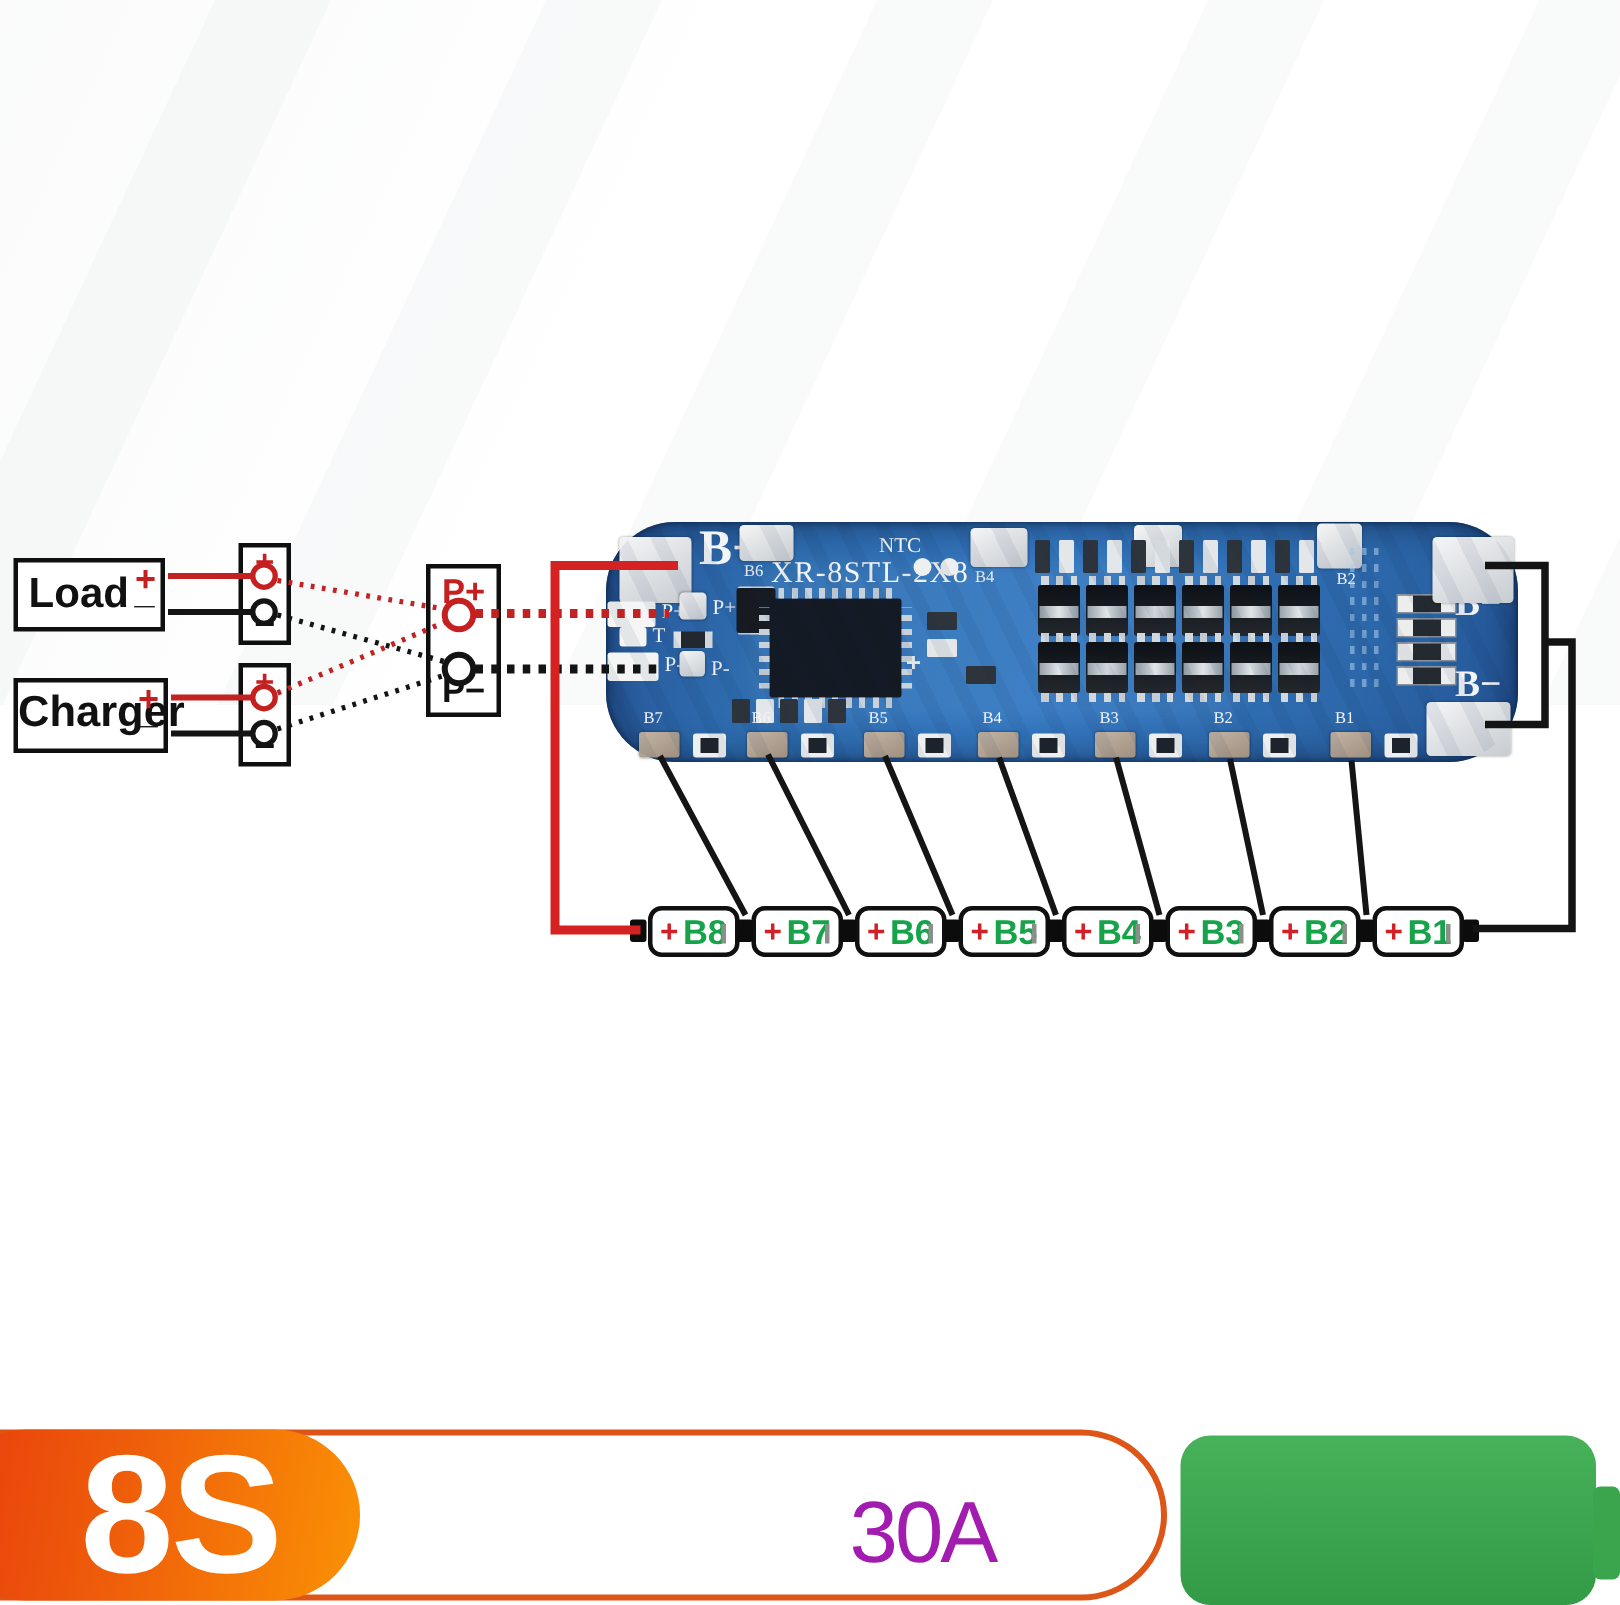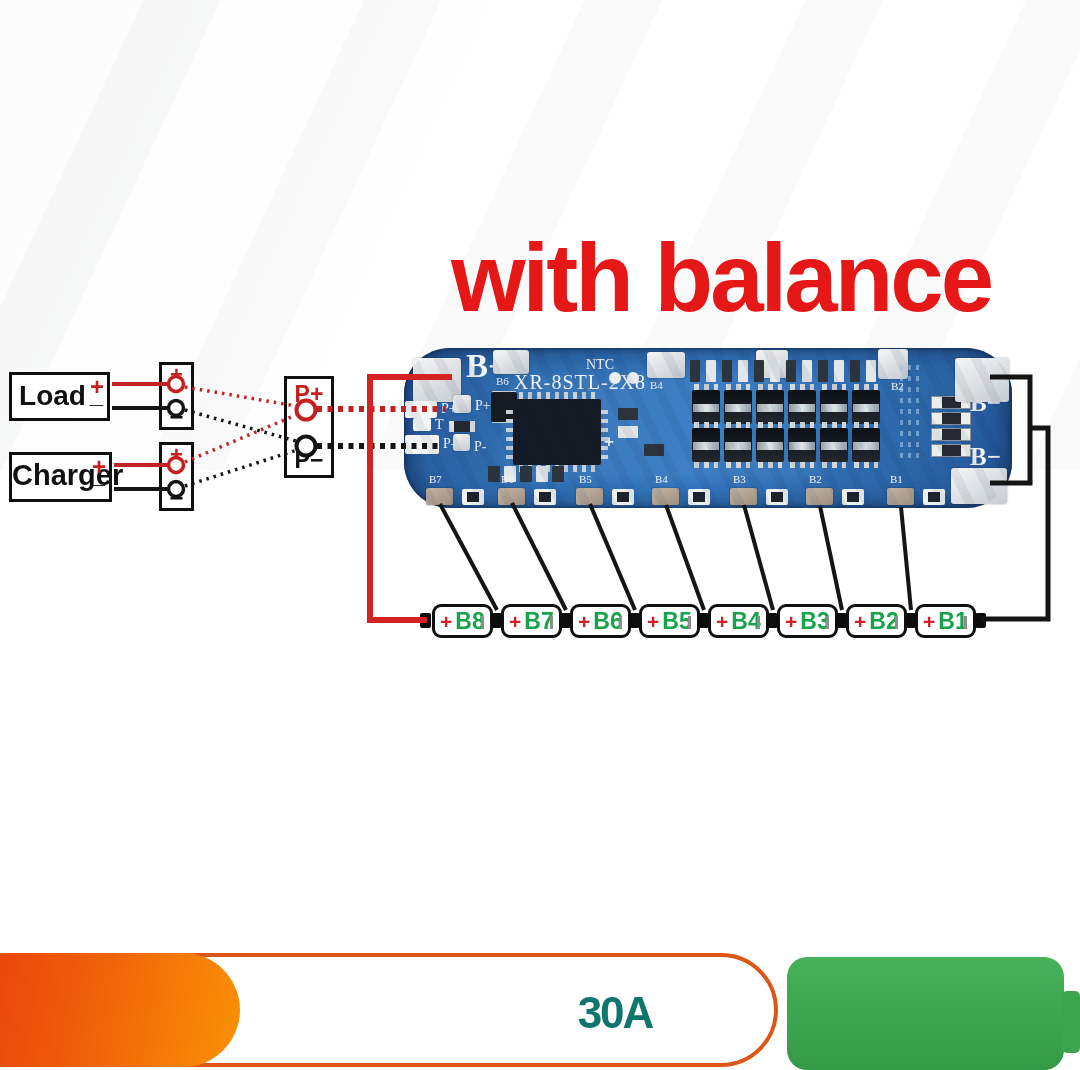--- a/index.html
+++ b/index.html
@@ -90,37 +90,36 @@
   .cell .lab{color:#16a34a;font-weight:bold;font-size:23px;line-height:1;margin-left:3px;}
   .cell .tick{position:absolute;right:6px;top:9px;width:3px;height:13px;background:#8a9089;}
   .nub{width:11px;height:15px;background:#0c0c0c;border-radius:2px;}
   
   .pill-white{left:-60px;top:953px;width:838px;height:114px;background:#fff;
               border:4px solid #dd5617;border-radius:57px;box-sizing:border-box;}
   .pill-orange{left:-40px;top:953px;width:280px;height:114px;border-radius:57px;
               background:linear-gradient(100deg,#e8400c 5%,#ef5f0a 45%,#f98d05 95%);}
   .cells-label{left:30px;top:958px;width:180px;text-align:center;color:#fff;font-weight:bold;
               font-size:112px;line-height:104px;letter-spacing:-2px;}
-  .current-label{left:545px;top:988px;width:140px;text-align:center;color:#0f766e;
-              font-weight:bold;font-size:44px;letter-spacing:-2px;}
+  .current-label{left:545px;top:988px;width:140px;text-align:center;color:#a21caf;
+              font-weight:normal;font-size:58px;letter-spacing:-2px;}
   .badge{left:787px;top:957px;width:277px;height:113px;border-radius:20px;
          background:linear-gradient(180deg,#47b25a,#339a46);}
   .badge-nub{left:1062px;top:991px;width:18px;height:62px;border-radius:5px;background:#3aa54d;}
   .chem-label{left:787px;top:984px;width:277px;text-align:center;color:#f0fbee;
               font-weight:bold;font-size:46px;}
   svg.wires{position:absolute;left:0;top:0;pointer-events:none;}
 </style>
 </head>
 <body>
 
 <div class="canvas">
 
   <div class="abs texture"></div>
 
-  <div class="abs title">with balance</div>
 
   <div class="abs wbox load">
     <span class="name">Load</span>
     <span class="sideplus">+</span>
     <span class="sideminus">_</span>
   </div>
 
   <div class="abs wbox charger">
     <span class="name">Charger</span>
     <span class="sideplus">+</span>
@@ -324,20 +323,21 @@
       <div class="abs nub" style="left: 629px; top: 613px;"></div>
       <div class="abs nub" style="left: 698px; top: 613px;"></div>
       <div class="abs nub" style="left: 767px; top: 613px;"></div>
       <div class="abs nub" style="left: 836px; top: 613px;"></div>
       <div class="abs nub" style="left: 905px; top: 613px;"></div>
       <div class="abs nub" style="left: 975px; top: 613px;"></div>
     </div>
 
   <div class="abs pill-white"></div>
   <div class="abs pill-orange"></div>
+  <div class="abs cells-label">8S</div>
   <div class="abs current-label">30A</div>
   <div class="abs badge"></div>
   <div class="abs badge-nub"></div>
 
   <svg class="wires" width="1080" height="1070" viewBox="0 0 1080 1070">
     <g stroke="#c32222" stroke-width="4">
       <path d="M112,384 H170"></path>
         <path d="M114,465 H170"></path>
     </g>
     <g stroke="#141414" stroke-width="4">

